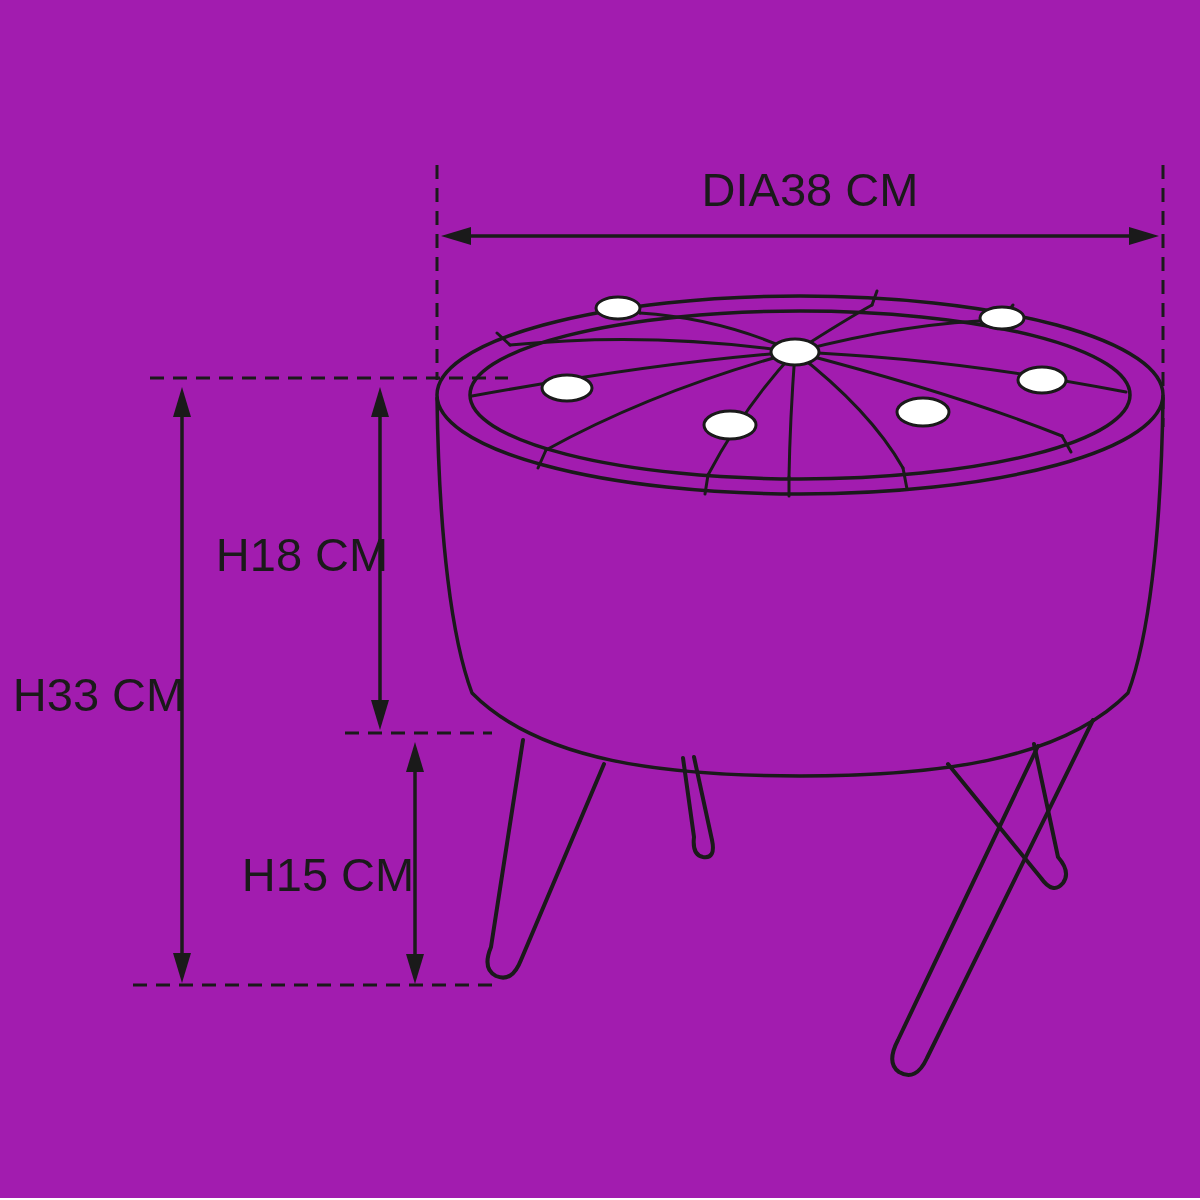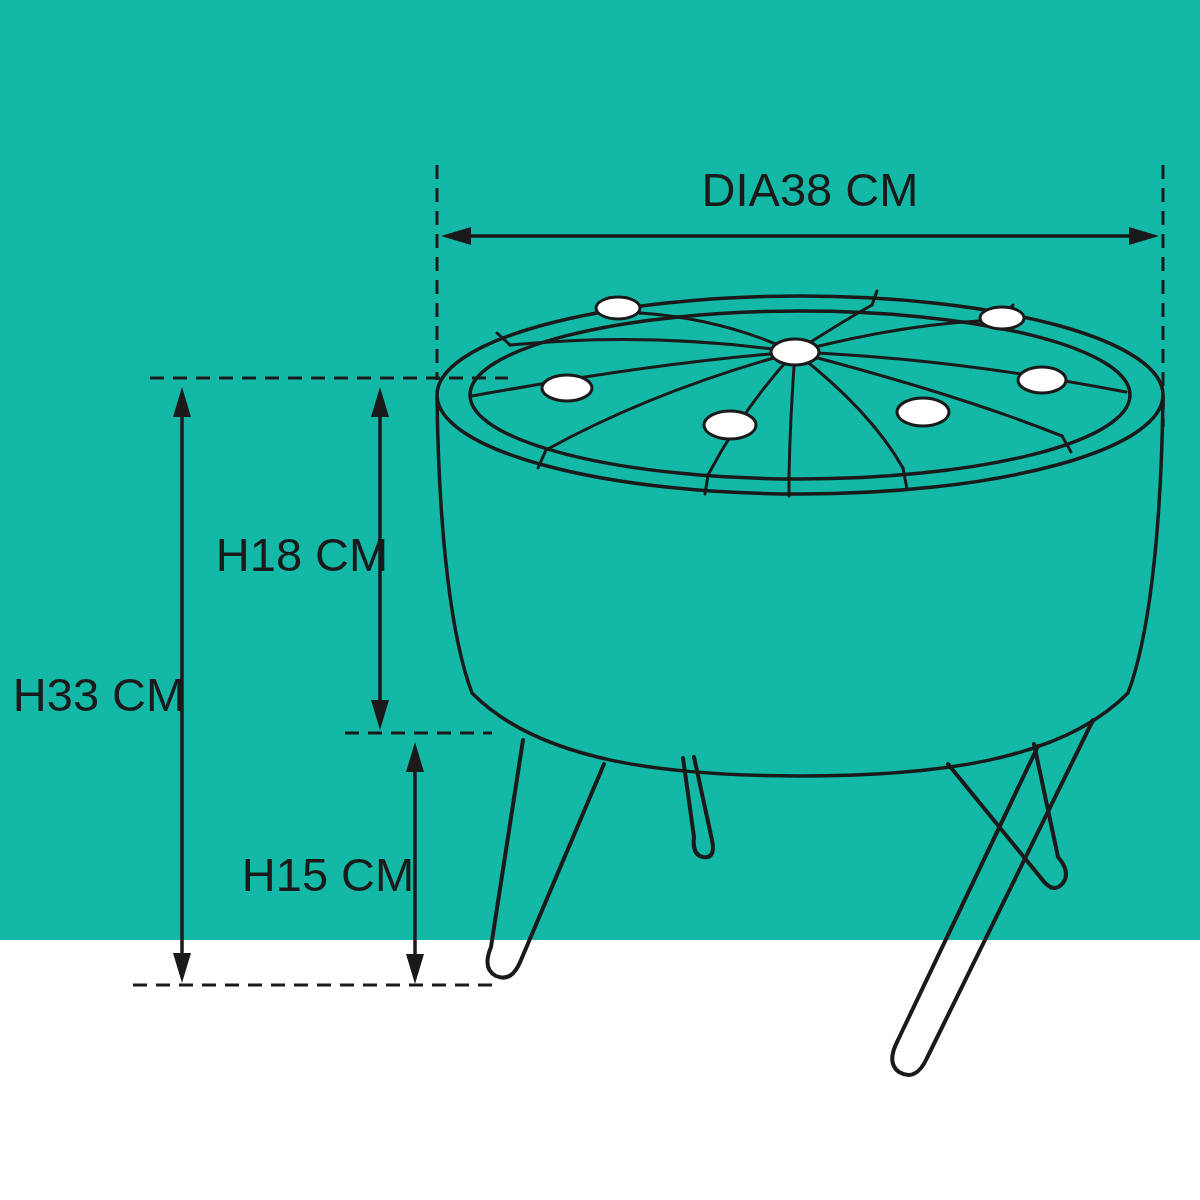--- a/index.html
+++ b/index.html
@@ -1,16 +1,16 @@
 <!DOCTYPE html>
 <html><head>
 <meta charset="utf-8">
 <style>
   html,body{margin:0;padding:0;background:#ffffff;width:1200px;height:1200px;overflow:hidden;}
-  .stage{position:relative;width:1200px;height:940px;background:#14b8a6;}
+  .stage{position:relative;width:1200px;height:1198px;background:#a21caf;}
   svg{display:block;}
   text{
     font-family:"Liberation Sans","DejaVu Sans",sans-serif;
     font-size:47px;
     fill:#1a1a1a;
   }
   .outline{fill:none;stroke:#1a1a1a;stroke-width:3.5;stroke-linecap:round;stroke-linejoin:round;}
   .thin{fill:none;stroke:#1a1a1a;stroke-width:3;stroke-linecap:round;}
   .leg{fill:none;stroke:#1a1a1a;stroke-width:4;stroke-linecap:round;stroke-linejoin:round;}
   .btn{fill:#ffffff;stroke:#1a1a1a;stroke-width:3;}

